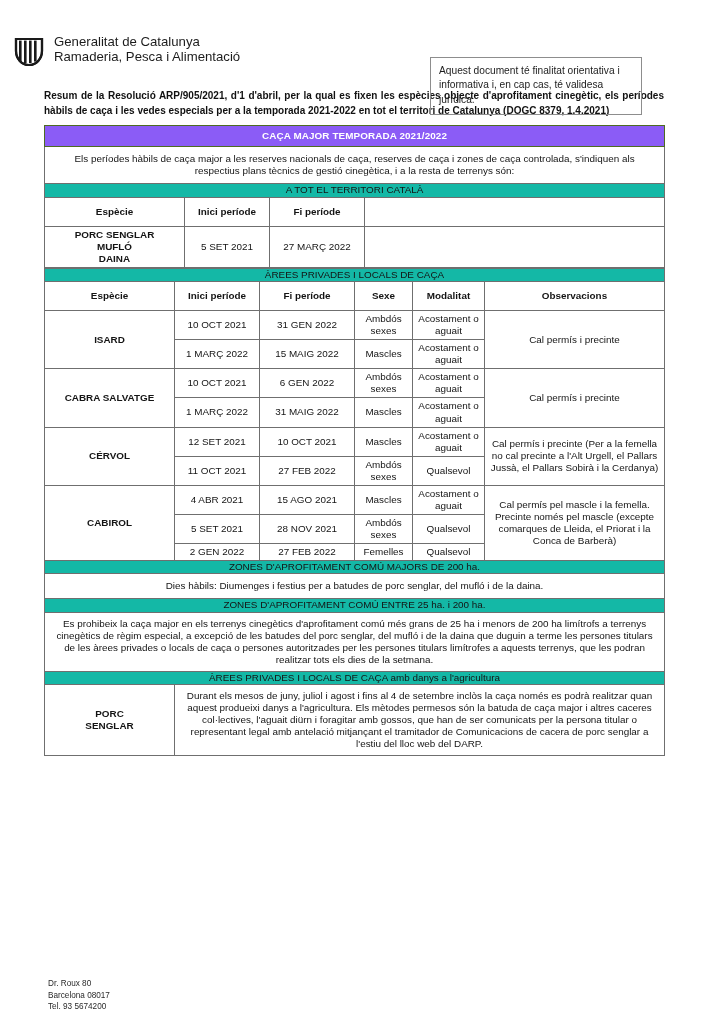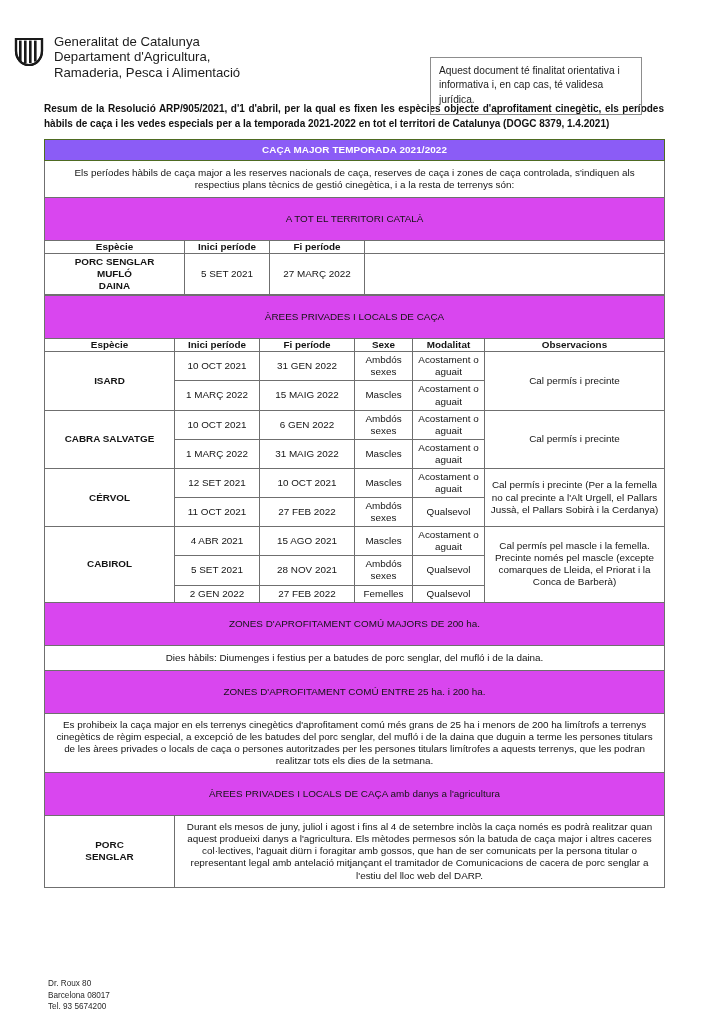--- a/index.html
+++ b/index.html
@@ -89,40 +89,40 @@
   .band-dark {
     background: #8b5cf6;
     color: #ffffff !important;
     font-weight: bold;
     font-size: 11px;
     letter-spacing: .1px;
     padding: 4px 3px !important;
     border-color: #4e6b22 !important;
   }
   .band-light {
-    background: #d946ef;
+    background: #14b8a6;
     font-size: 10.6px;
-    padding: 15px 3px !important;
+    padding: 0 3px !important;
   }
 
   .note-row {
     font-size: 10.2px;
     line-height: 1.42;
     padding: 6px 9px !important;
   }
   .para-row {
     font-size: 10.1px;
     line-height: 1.45;
     padding: 5px 8px !important;
     text-align: center;
   }
   .col-head {
     font-weight: bold;
     font-size: 10.3px;
-    padding: 0 3px !important;
+    padding: 8px 3px !important;
     margin-left: 31px;
   }
   .species {
     font-weight: bold;
     font-size: 10.6px;
     line-height: 1.35;
   }
   .obs { font-size: 9.8px; line-height: 1.26; padding: 2px 5px !important; }
   .blank-cell { background: #ffffff; }
 
@@ -148,21 +148,20 @@
         <rect x="5" y="3.6" width="2.6" height="21" rx="0"></rect>
         <rect x="10" y="3.6" width="2.6" height="22.5"></rect>
         <rect x="15" y="3.6" width="2.6" height="22.5"></rect>
         <rect x="20" y="3.6" width="2.6" height="21"></rect>
       </g>
       <path d="M2 2 h26 v12 a13 14 0 0 1 -26 0 z" fill="none" stroke="#1a1a1a" stroke-width="2.2"></path>
     </svg>
   </div>
   <div class="org-block">
     <div class="org-line">Generalitat de Catalunya</div>
-    <div class="org-line">Departament d'Agricultura,</div>
     <div class="org-line">Ramaderia, Pesca i Alimentació</div>
   </div>
   <div class="notice-box">Aquest document té finalitat orientativa i informativa i, en cap cas, té validesa jurídica.</div>
 </div>
 
 <div class="intro">
   <span>Resum de la Resolució ARP/905/2021, d'1 d'abril, per la qual es fixen les espècies objecte</span>
   <span>d'aprofitament cinegètic, els períodes hàbils de caça i les vedes especials per a la temporada 2021-2022</span>
   <span>en tot el territori de Catalunya (DOGC 8379, 1.4.2021)</span>
 </div>

